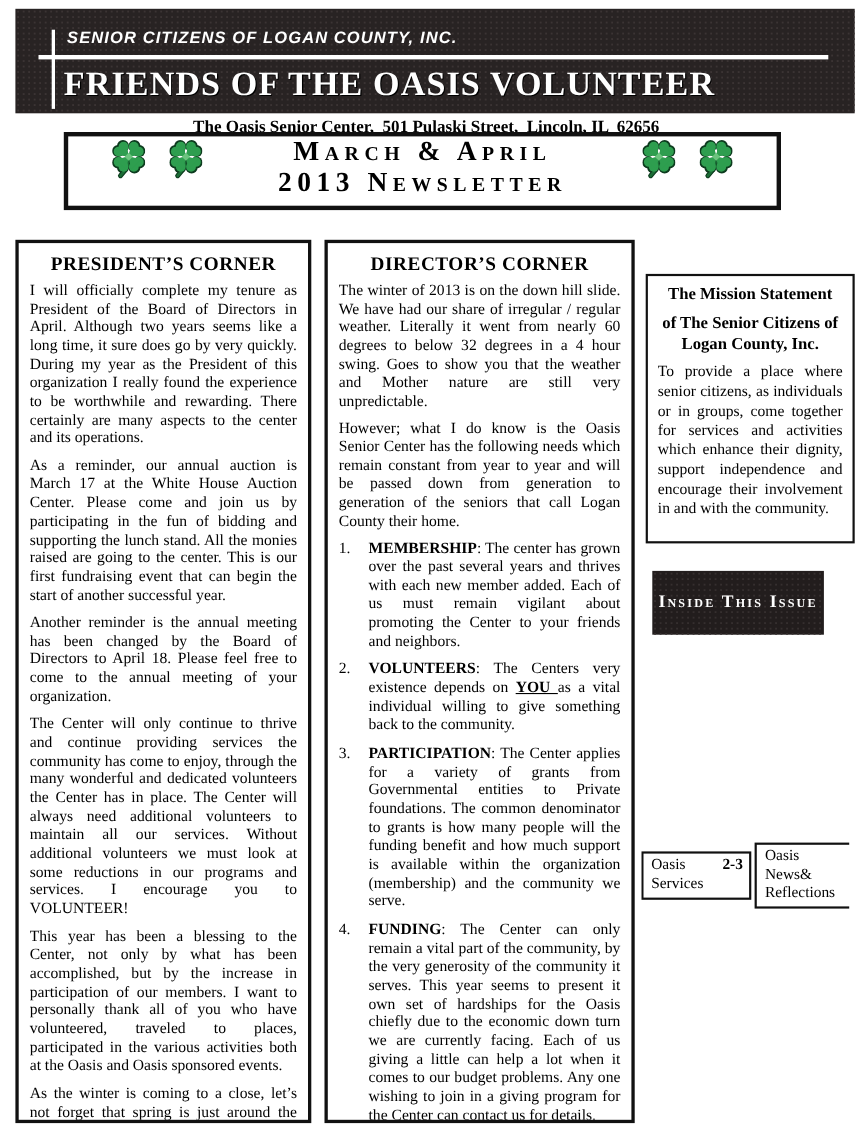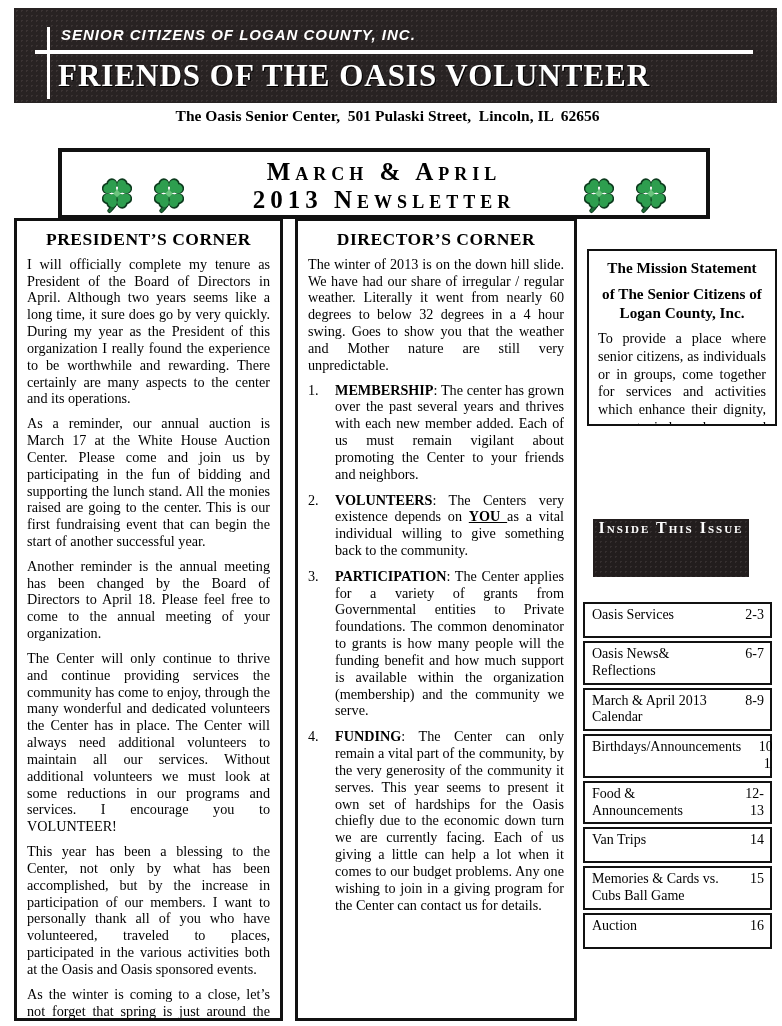--- a/index.html
+++ b/index.html
@@ -33,23 +33,23 @@
   }
 
   
   .address {
     position:absolute; left:0; top:107px; width:775px;
     text-align:center; font-weight:bold; font-size:15.5px; white-space:pre;
   }
 
   
   .issue-box {
-    position:absolute; left:58px; top:148px; width:652px; height:71px;
+    position:absolute; left:58px; top:120px; width:652px; height:71px;
     border:4px solid #111; background:#fff;
-    display:flex; align-items:flex-end; justify-content:space-between;
+    display:flex; align-items:flex-start; justify-content:space-between;
     padding:0 40px;
   }
   .clover-pair { display:flex; gap:22px; }
   .issue-title { text-align:center; line-height:1.15; }
   .issue-title .l1, .issue-title .l2 {
     font-variant:small-caps; font-weight:bold; font-size:25px; letter-spacing:5px;
   }
 
   
   .col {
@@ -69,50 +69,50 @@
   
   .dir-list { list-style:none; }
   .dir-item { display:flex; margin-bottom:9px; }
   .dir-item .num { width:27px; flex:0 0 27px; }
   .dir-item .itxt { flex:1; text-align:justify; }
   .dir-item .lbl { font-weight:bold; }
   .dir-item .you { font-weight:bold; text-decoration:underline; }
 
   
   .mission-box {
-    position:absolute; left:587px; top:249px; width:190px; height:177px;
+    position:absolute; left:587px; top:249px; width:190px; height:245px;
     border:2px solid #111; background:#fff; padding:7px 9px; overflow:hidden;
   }
   .mission-h { text-align:center; font-weight:bold; font-size:15.2px; line-height:1.25; }
   .mission-h .mh2 { margin-top:7px; white-space:pre-line; }
   .mission-body { margin-top:8px; text-align:justify; font-size:14.2px; line-height:1.25; }
 
   .inside-box {
     position:absolute; left:593px; top:519px; width:156px; height:58px;
     background:#221d1d;
     background-image:radial-gradient(#352f2f 1px, transparent 1px);
     background-size:5px 5px;
-    display:flex; justify-content:center;
+    display:flex; align-items:center; justify-content:center;
   }
   .inside-box span {
     color:#fff; font-variant:small-caps; font-weight:bold;
     font-size:16px; letter-spacing:2px;
   }
 
   .toc {
     position:absolute; left:583px; top:602px; width:189px; height:388px;
-    display:flex; flex-direction:column; gap:3px; overflow:hidden;
+    display:flex; flex-direction:row; gap:3px; overflow:hidden;align-items:center;
   }
   .toc-row {
     border:2px solid #111; background:#fff;
     display:flex; align-items:flex-start; padding:3px 6px 3px 7px;
     min-height:36px; font-size:14px; line-height:1.2;
   }
   .toc-title { flex:1; padding-right:6px; }
-  .toc-pages { flex:0 0 30px; font-weight:normal; text-align:right; }
+  .toc-pages { flex:0 0 30px; font-weight:bold; text-align:right; }
 
   .clover { display:block; }
 </style>
 </head>
 <body>
 
 <div class="page">
 
   <header class="banner">
     <div class="banner-vline"></div>
@@ -332,20 +332,21 @@
         <p>This year has been a blessing to the Center, not only by what has been accomplished, but by the increase in participation of our members. I want to personally thank all of you who have volunteered, traveled to places, participated in the various activities both at the Oasis and Oasis sponsored events.</p>
         <p>As the winter is coming to a close, let’s not forget that spring is just around the corner. When you read this newsletter, spring will be about three short weeks away.</p>
       </div>
 
   </section>
 
   <section class="col col-director">
     <h2>DIRECTOR’S CORNER</h2>
     <div id="dir-paras">
         <p>The winter of 2013 is on the down hill slide. We have had our share of irregular / regular weather. Literally it went from nearly 60 degrees to below 32 degrees in a 4 hour swing. Goes to show you that the weather and Mother nature are still very unpredictable.</p>
+        <p>However; what I do know is the Oasis Senior Center has the following needs which remain constant from year to year and will be passed down from generation to generation of the seniors that call Logan County their home.</p>
       </div>
     <ol class="dir-list" id="dir-list">
         <li class="dir-item">
           <span class="num">1.</span>
           <div class="itxt"><span class="lbl">MEMBERSHIP</span>: The center has grown over the past several years and thrives with each new member added. Each of us must remain vigilant about promoting the Center to your friends and neighbors.</div>
         </li>
         <li class="dir-item">
           <span class="num">2.</span>
           <div class="itxt"><span class="lbl">VOLUNTEERS</span>: The Centers very existence depends on <span class="you">YOU </span>as a vital individual willing to give something back to the community.</div>
         </li>

